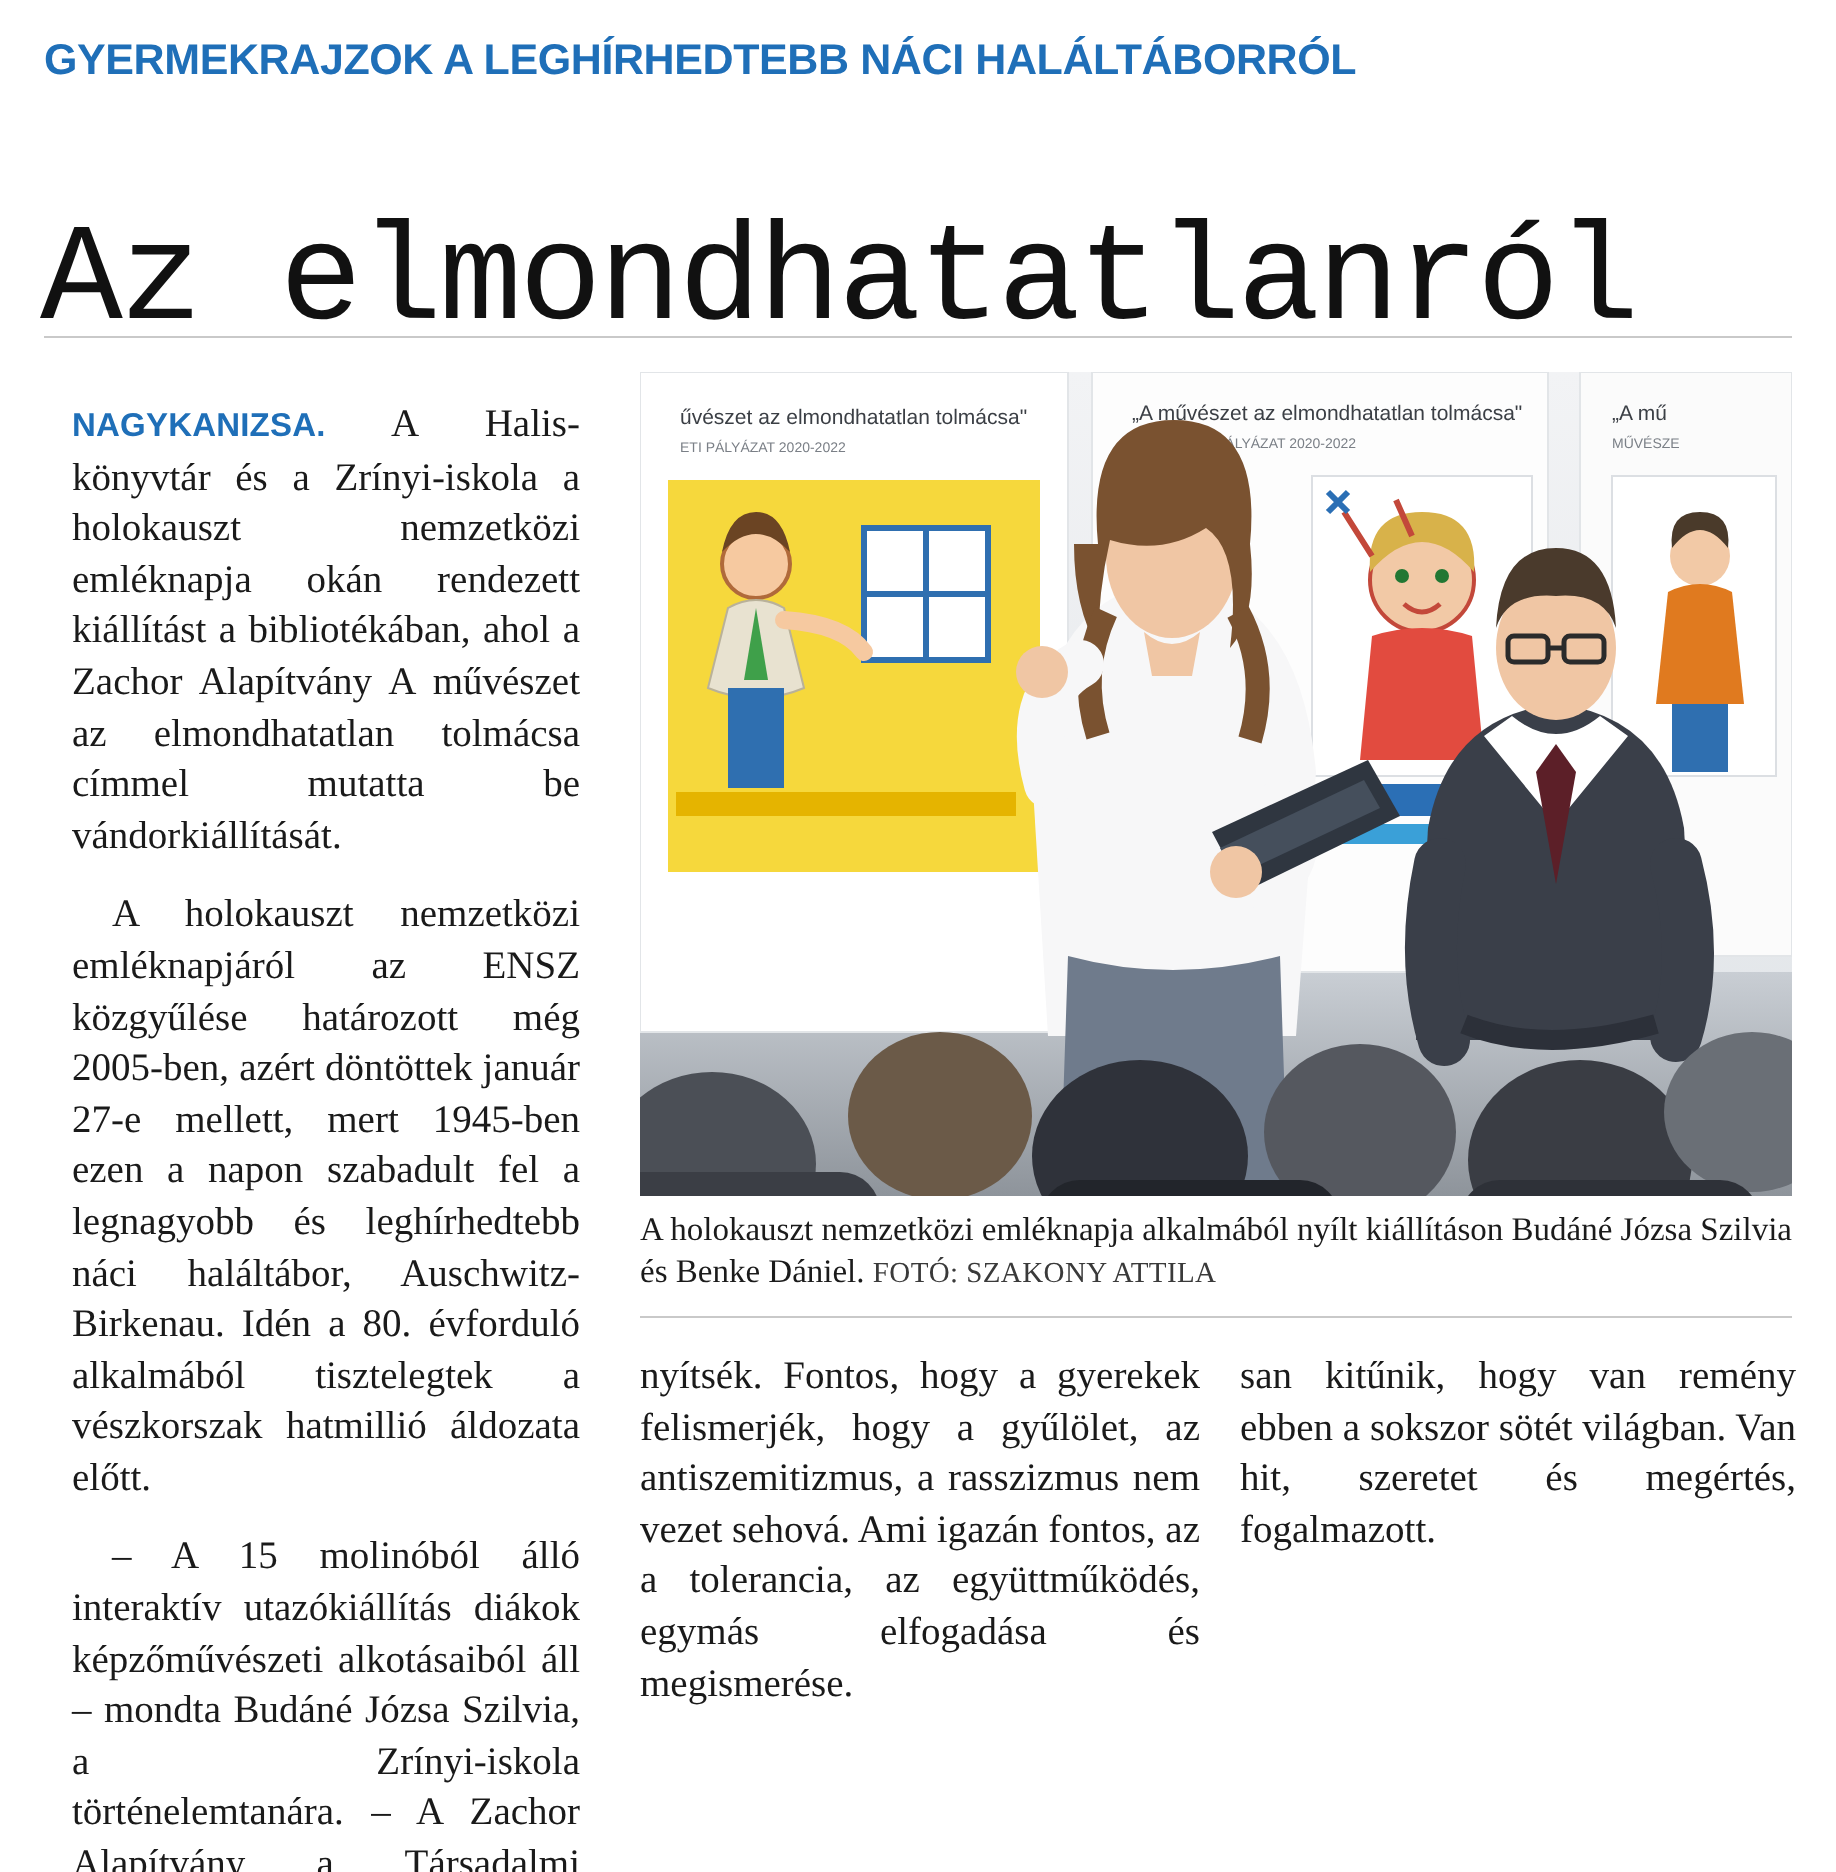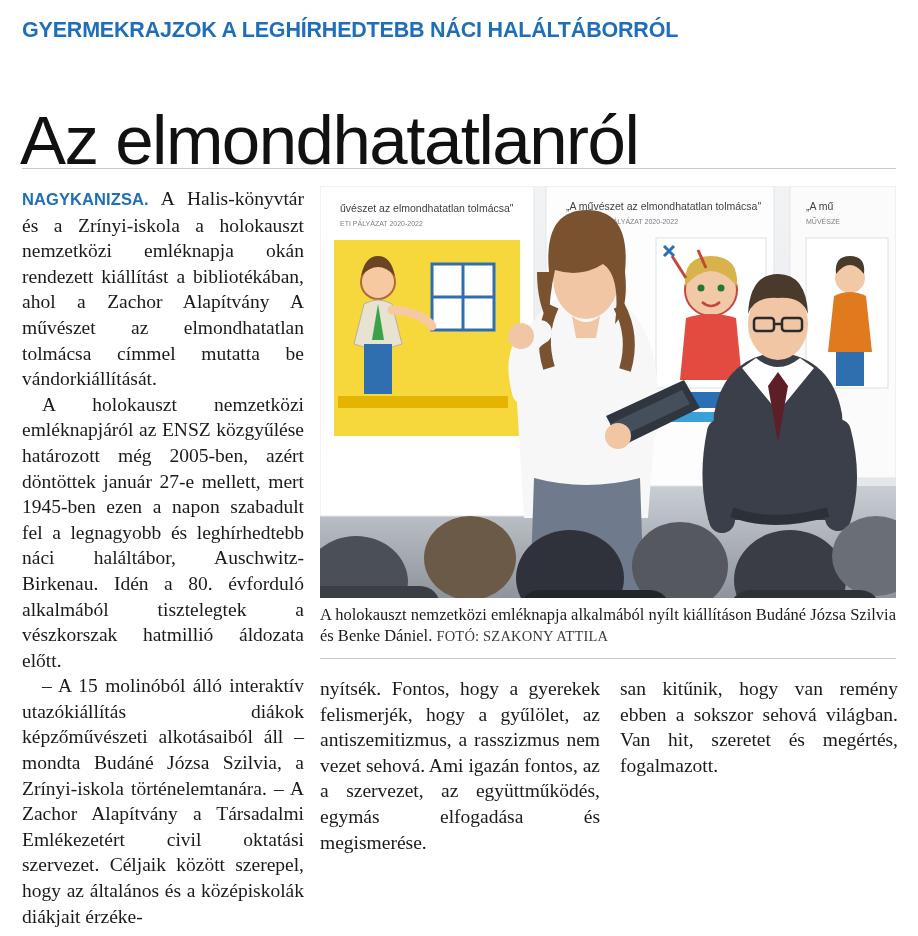--- a/index.html
+++ b/index.html
@@ -34,21 +34,21 @@
     font-size: 21.5px;
     letter-spacing: -0.2px;
     color: #1f6fb8;
     text-transform: uppercase;
   }
   .headline {
     position: absolute;
     left: 20px;
     top: 56px;
     width: 880px;
-    font-family: Liberation Sans, sans-serif;
+    font-family: Liberation Mono, monospace;
     font-weight: normal;
     font-size: 69px;
     line-height: 78px;
     letter-spacing: -1.5px;
     color: #111111;
   }
   .rule-top {
     position: absolute;
     left: 22px;
     top: 168px;
@@ -63,21 +63,21 @@
     left: 22px;
     top: 186px;
     width: 282px;
     font-size: 19.5px;
     line-height: 25.6px;
     text-align: justify;
     text-justify: inter-word;
     hyphens: manual;
   }
   .col-left p {
-    margin: 0;
+    margin: 14px;
   }
   .col-left p.indent {
     text-indent: 20px;
     font-family: Liberation Serif, serif;
   }
   .dateline {
     font-family: "Liberation Sans", sans-serif;
     font-weight: bold;
     font-size: 16.5px;
     color: #1f6fb8;
@@ -271,20 +271,20 @@
   </div>
 
   <div class="caption">
     <span>A holokauszt nemzetközi emléknapja alkalmából nyílt kiállításon Budáné Józsa Szilvia és Benke Dániel.</span>
     <span class="credit">FOTÓ: SZAKONY ATTILA</span>
   </div>
 
   <div class="rule-mid"></div>
 
   <div class="col-mid">
-    <p>nyítsék. Fontos, hogy a gyerekek felismerjék, hogy a gyűlölet, az antiszemitizmus, a rasszizmus nem vezet sehová. Ami igazán fontos, az a szervezet, az együttműködés, egymás elfogadása és megismerése.</p>
+    <p>nyítsék. Fontos, hogy a gyerekek felismerjék, hogy a gyűlölet, az antiszemitizmus, a rasszizmus nem vezet sehová. Ami igazán fontos, az a tolerancia, az együttműködés, egymás elfogadása és megismerése.</p>
   </div>
 
   <div class="col-right">
-    <p>san kitűnik, hogy van remény ebben a sokszor sehová világban. Van hit, szeretet és megértés, fogalmazott.</p>
+    <p>san kitűnik, hogy van remény ebben a sokszor sötét világban. Van hit, szeretet és megértés, fogalmazott.</p>
   </div>
 
 </div>
 
 </body></html>

